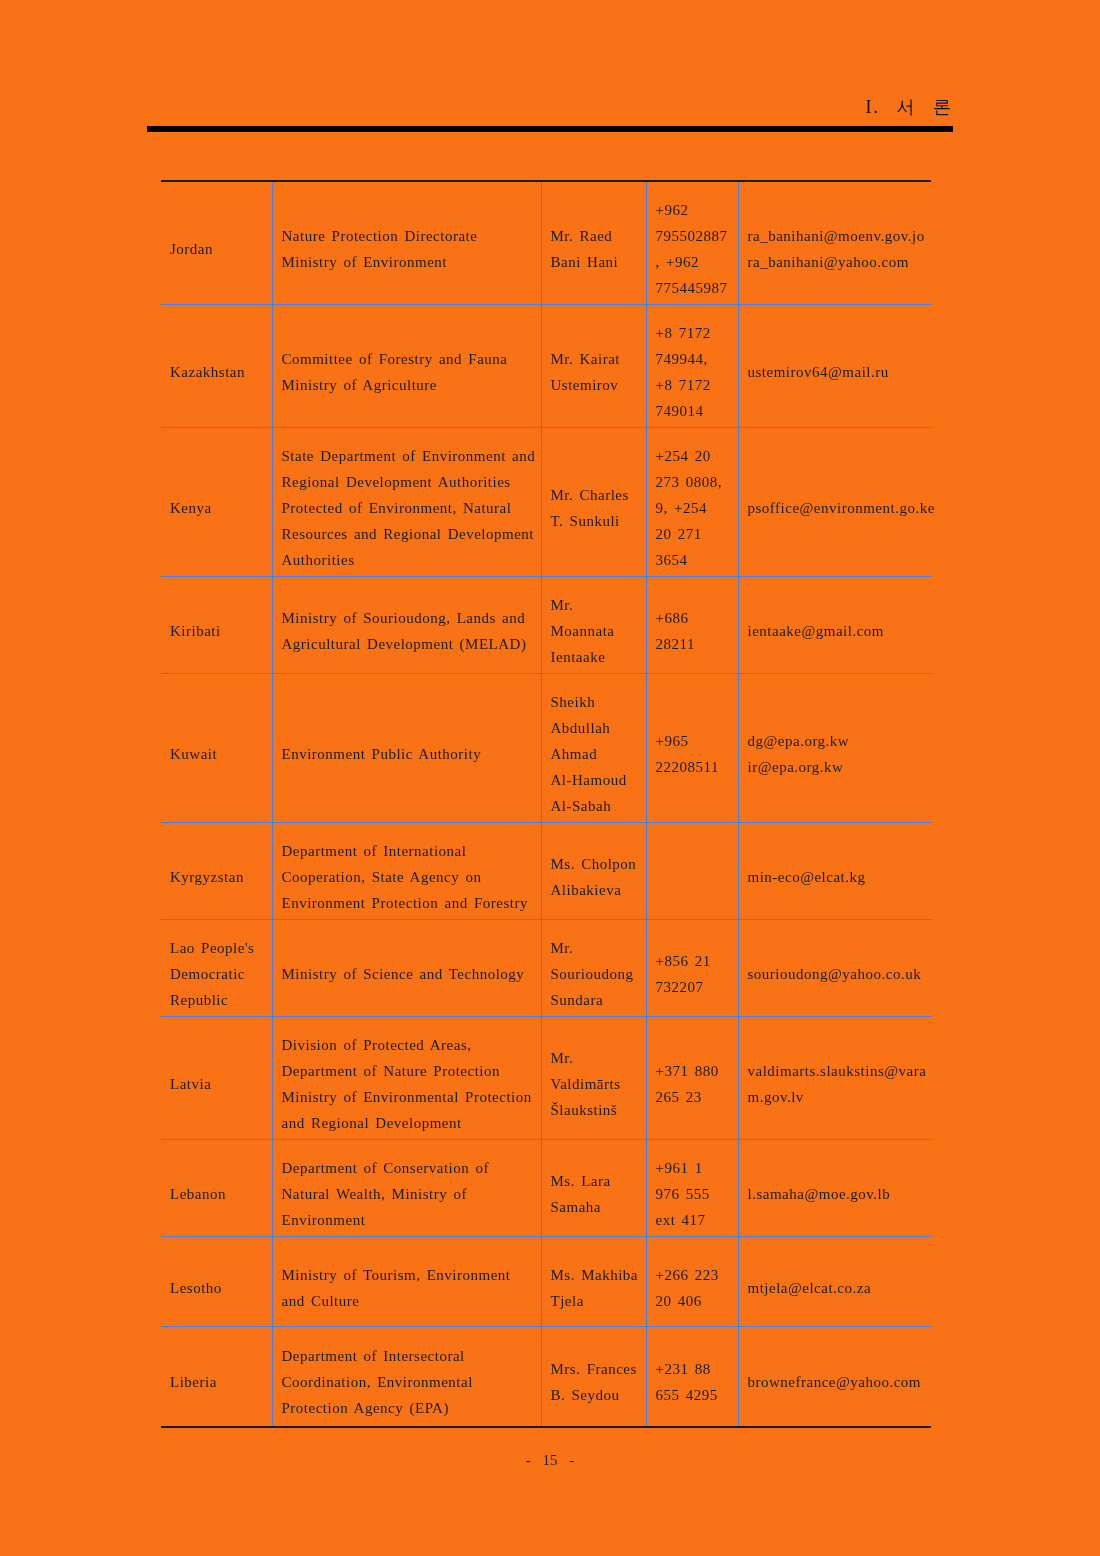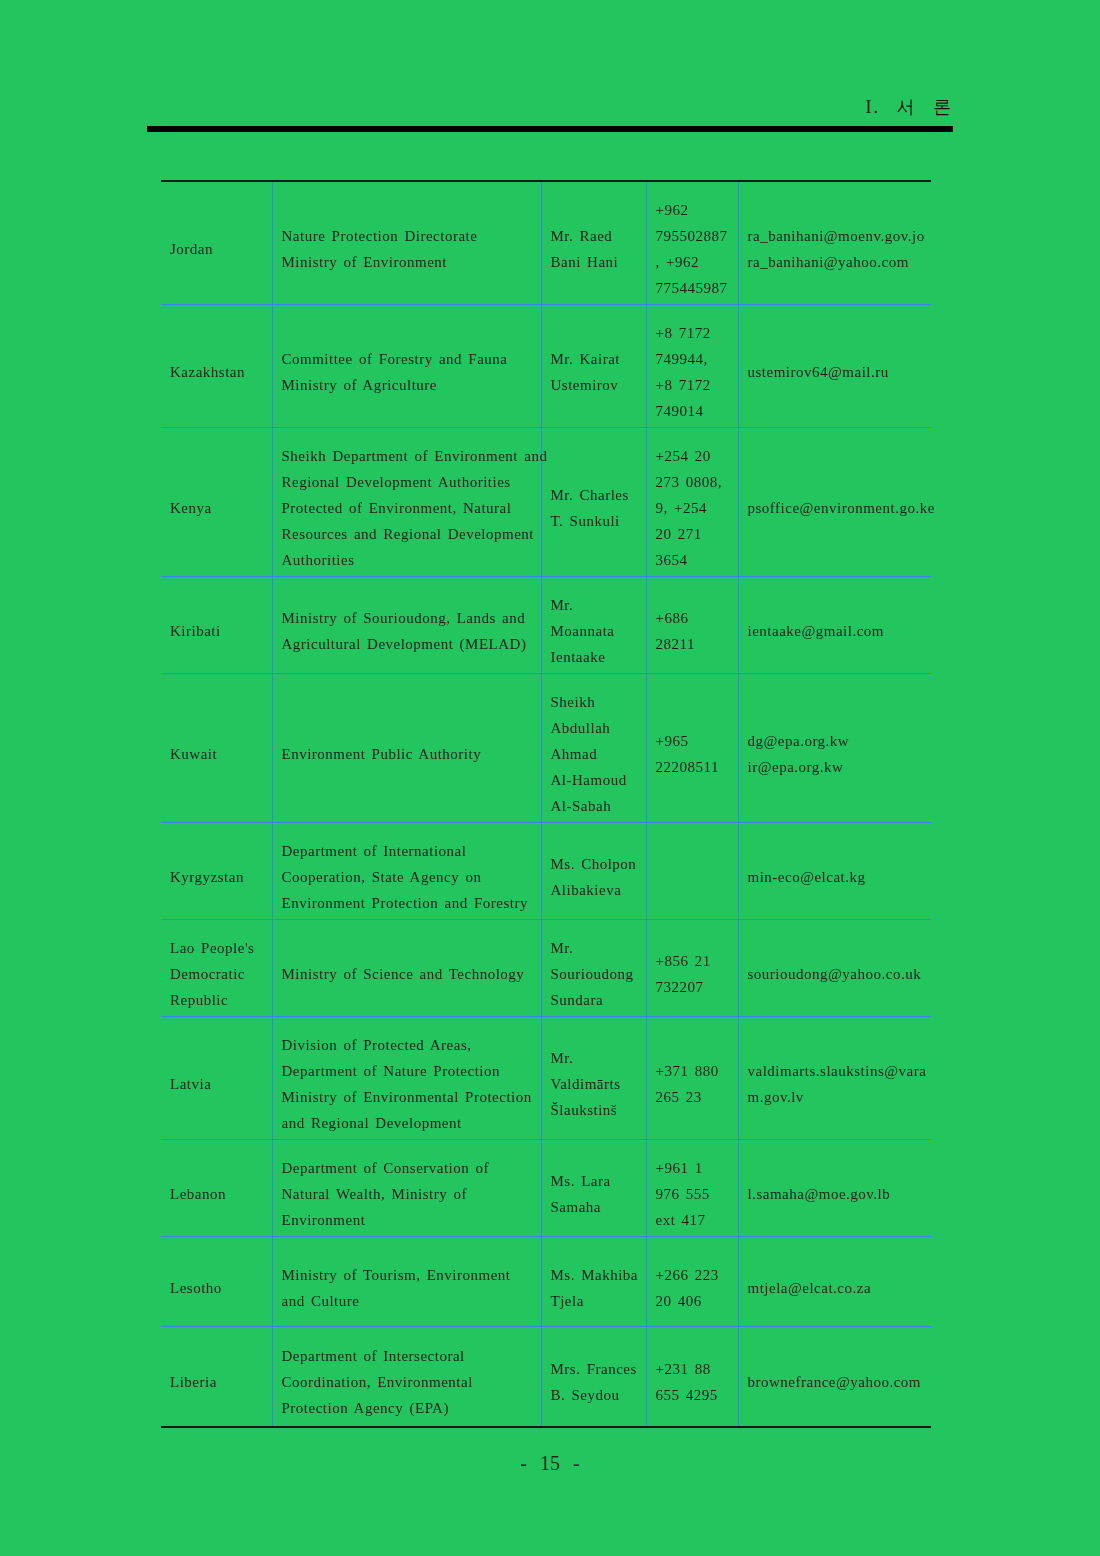--- a/index.html
+++ b/index.html
@@ -4,21 +4,21 @@
 <style>
   html, body {
     margin: 0;
     padding: 0;
     background: #ffffff;
   }
   .page {
     position: relative;
     width: 1100px;
     height: 1556px;
-    background: #22c55e;
+    background: #f97316;
     font-family: "Liberation Serif", "DejaVu Serif", serif;
     color: #1c1c1c;
     overflow: hidden;
   }
   .content {
     margin: 0 147px;
     width: 806px;
   }
   .header-title {
     padding-top: 96px;
@@ -69,21 +69,21 @@
   tbody tr:nth-child(8)  { height: 107px; }
   tbody tr:nth-child(9)  { height: 90px;  }
   tbody tr:nth-child(10) { height: 90px;  }
   tbody tr:nth-child(11) { height: 100px; }
   .footer {
     position: absolute;
     top: 1452px;
     left: 0;
     width: 100%;
     text-align: center;
-    font-size: 20px;
+    font-size: 15px;
     word-spacing: 8px;
     color: #222;
   }
 </style>
 </head>
 <body>
 
 <div class="page">
   <div class="content">
     <div class="header-title">I. 서 론</div>
@@ -141,21 +141,21 @@
             </td>
     <td>
               <div class="line">ustemirov64@mail.ru</div>
             </td>
   </tr>
           <tr>
     <td>
               <div class="line">Kenya</div>
             </td>
     <td>
-              <div class="line">Sheikh Department of Environment and</div>
+              <div class="line">State Department of Environment and</div>
               <div class="line">Regional Development Authorities</div>
               <div class="line">Protected of Environment, Natural</div>
               <div class="line">Resources and Regional Development</div>
               <div class="line">Authorities</div>
             </td>
     <td>
               <div class="line">Mr. Charles</div>
               <div class="line">T. Sunkuli</div>
             </td>
     <td>

